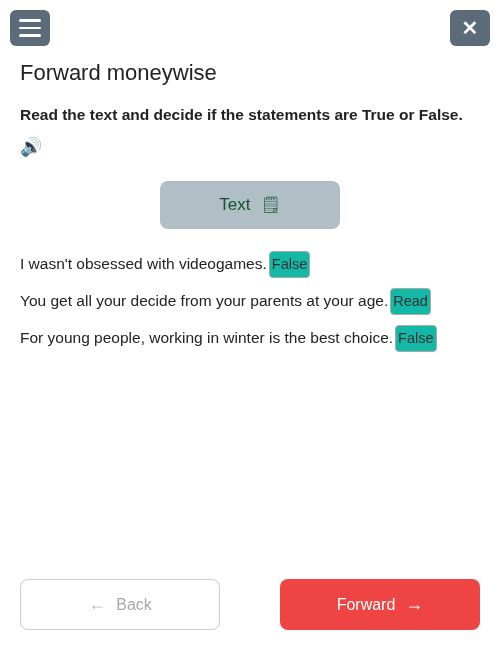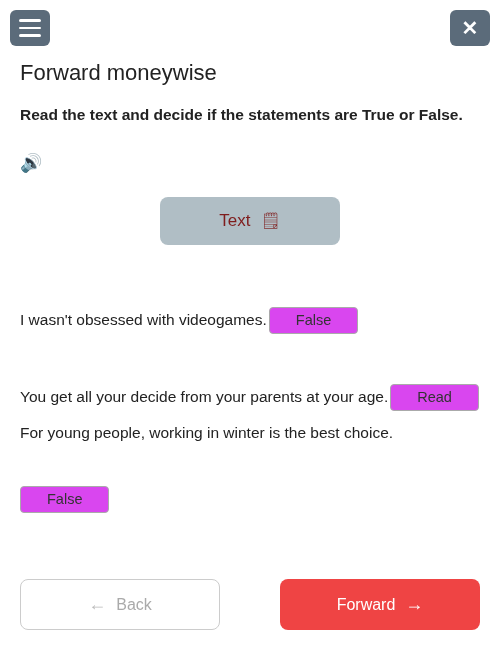--- a/index.html
+++ b/index.html
@@ -73,21 +73,21 @@
       padding: 18px 20px 10px 20px;
     }
 
     .instruction {
       font-size: 15.5px;
       font-weight: 700;
       color: #222;
       line-height: 1.45;
       display: flex;
       align-items: center;
-      gap: 24px;
+      gap: 8px;
       flex-wrap: wrap;
     }
 
     .audio-icon {
       font-size: 18px;
       cursor: pointer;
       color: #333;
     }
 
     .text-button-row {
@@ -95,21 +95,21 @@
       justify-content: center;
       margin: 20px 0 22px 0;
     }
 
     .text-btn {
       background: #b0bec5;
       border: none;
       border-radius: 8px;
       padding: 14px 28px;
       font-size: 17px;
-      color: #7f1d1d;
+      color: #14532d;
       cursor: pointer;
       display: flex;
       align-items: center;
       gap: 10px;
       min-width: 180px;
       justify-content: center;
     }
 
     .text-btn-icon {
       font-size: 16px;
@@ -130,27 +130,26 @@
       gap: 2px;
     }
 
     .statement-text {
       line-height: 1.5;
     }
 
     .answer-badge {
       border: 1.5px solid #aaa;
       border-radius: 4px;
-      padding: 1px 26px;
+      padding: 1px 2px;
       font-size: 14.5px;
       color: #333;
       white-space: nowrap;
-      background: #d946ef;
+      background: #14b8a6;
       display: inline-block;
-      margin-top: 40px;
     }
 
     .footer {
       position: absolute;
       bottom: 0;
       left: 0;
       right: 0;
       display: flex;
       justify-content: space-between;
       padding: 16px 20px 20px 20px;

